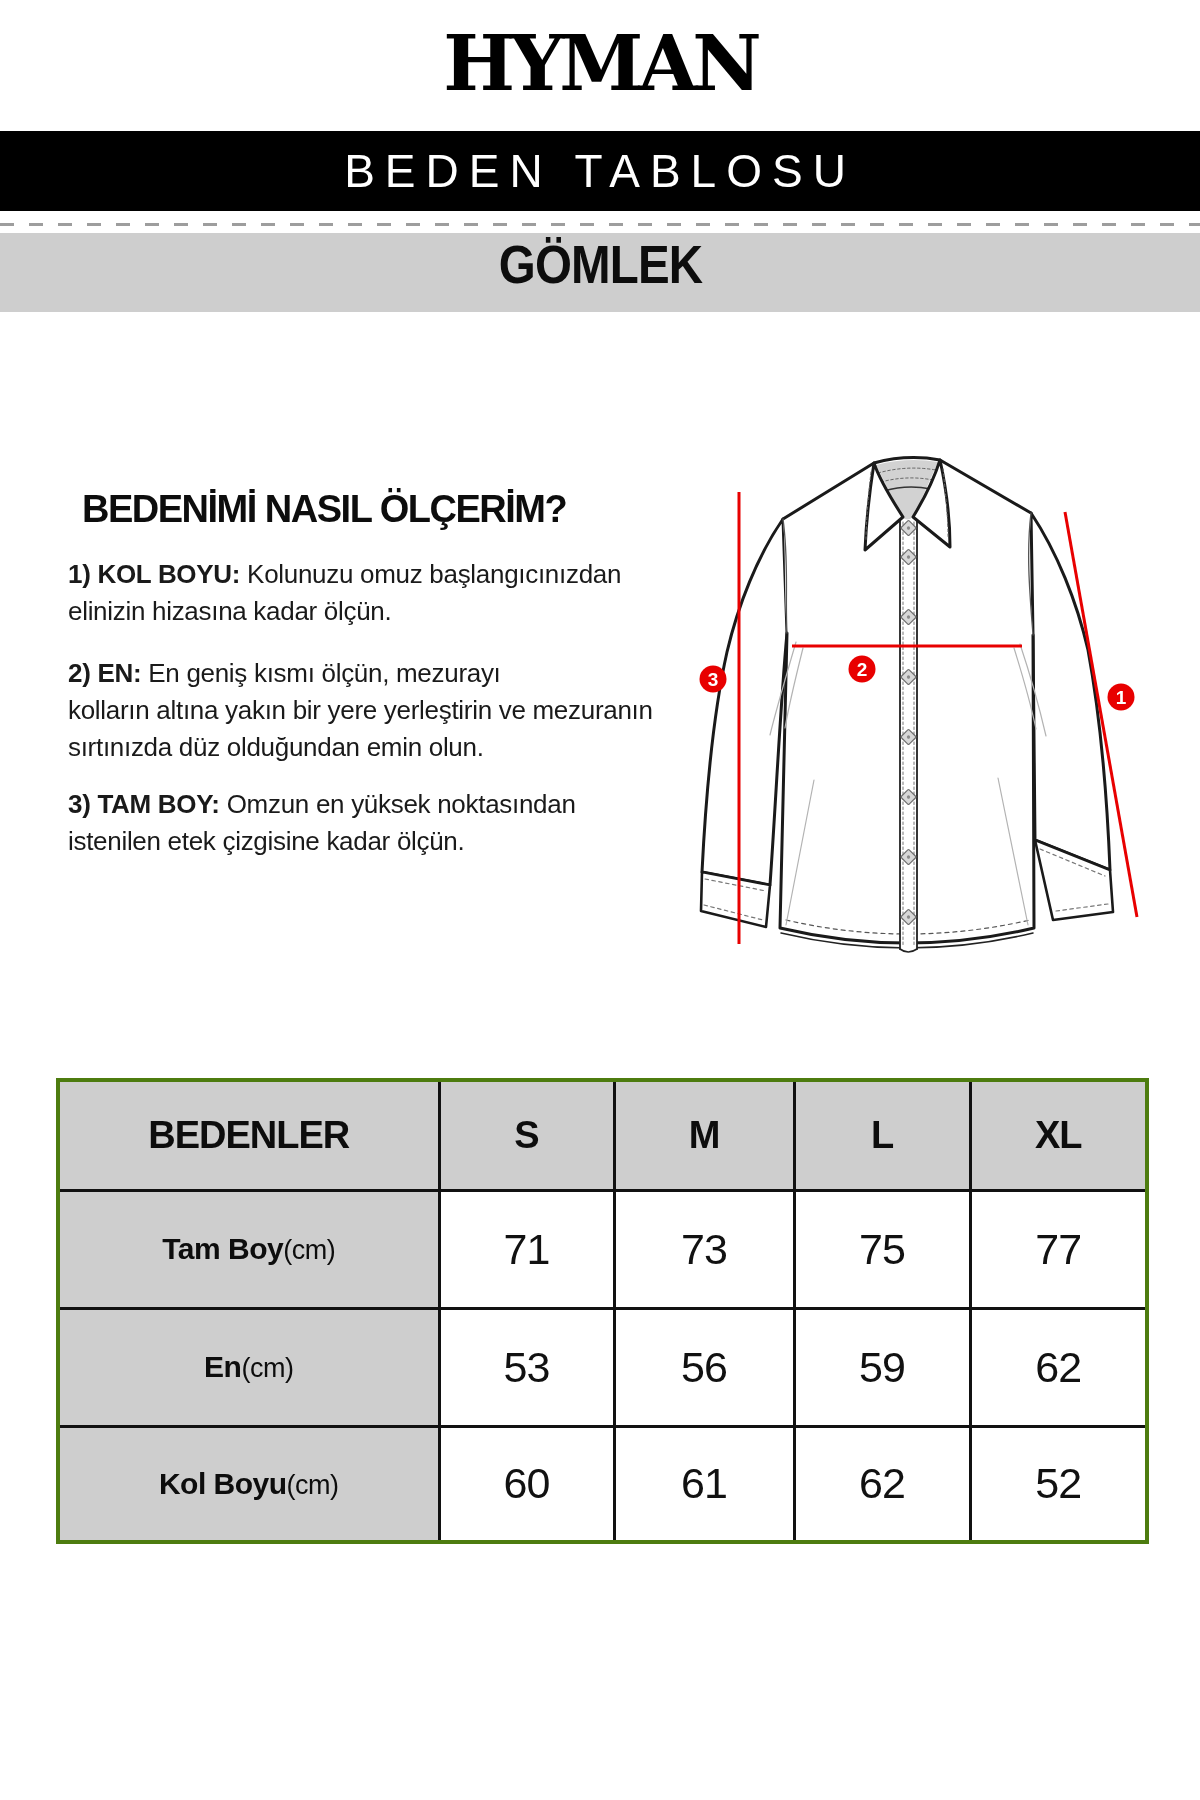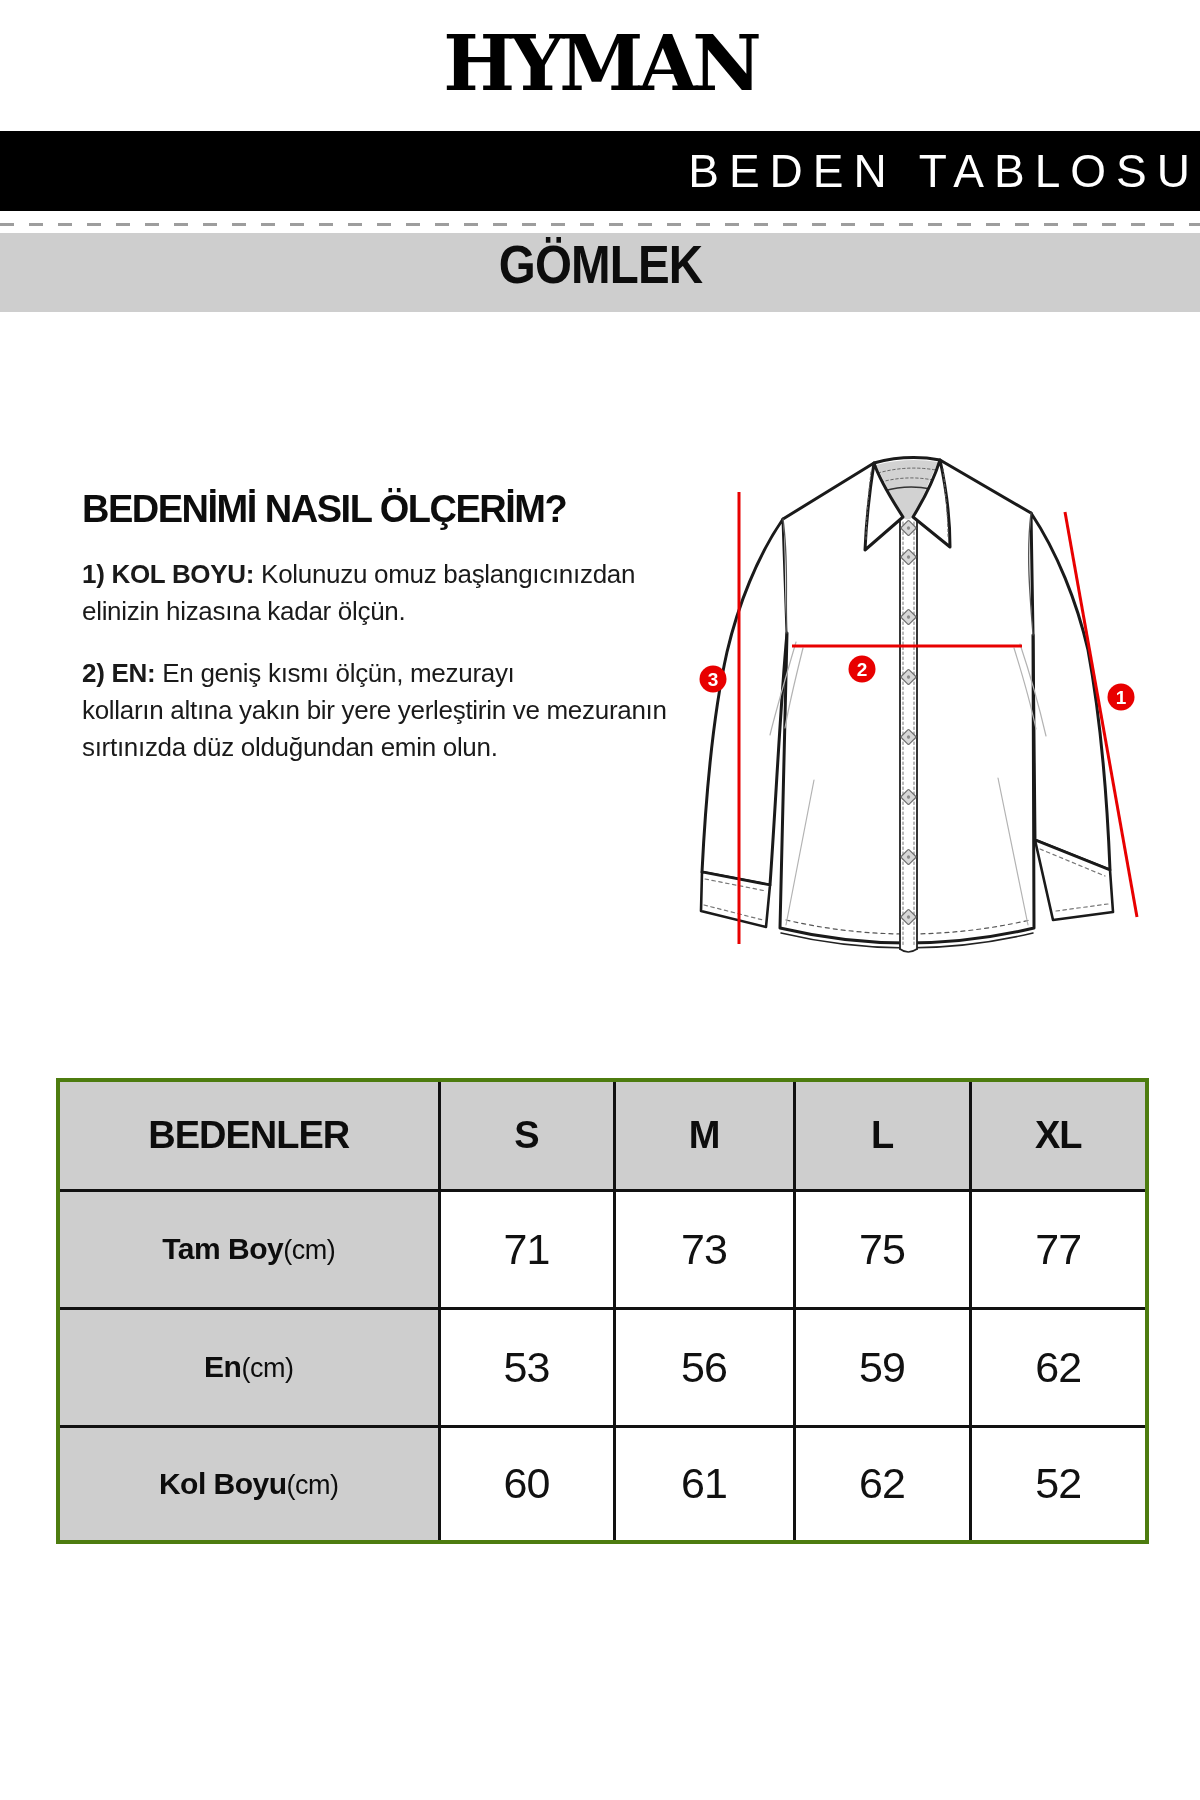--- a/index.html
+++ b/index.html
@@ -4,33 +4,33 @@
 <style>
   html,body{margin:0;padding:0;background:#ffffff;}
   #page{position:relative;width:1200px;height:1800px;background:#ffffff;overflow:hidden;
         font-family:"Liberation Sans",sans-serif;color:#111;}
 
   
   .logo{position:absolute;top:24px;left:0;width:1200px;text-align:center;
         font-family:"DejaVu Serif",serif;font-weight:700;font-size:76px;line-height:80px;
         letter-spacing:-5px;color:#000;}
   .bar-black{position:absolute;top:131px;left:0;width:1200px;height:80px;background:#000;
-             display:flex;align-items:center;justify-content:flex-end;}
+             display:flex;align-items:center;justify-content:center;}
   .bar-black span{color:#fff;font-size:46px;letter-spacing:10px;font-weight:400;}
   .stitch-divider{position:absolute;top:223px;left:0;width:1200px;height:3px;opacity:.6;
         background:repeating-linear-gradient(90deg,#5c5c5c 0 14px,transparent 14px 29px);}
   .bar-gray{position:absolute;top:233px;left:0;width:1200px;height:79px;background:#cecece;
             display:flex;align-items:flex-start;justify-content:center;}
   .bar-gray span{color:#0d0d0d;font-size:54px;font-weight:700;letter-spacing:-1px;
                  display:inline-block;transform:scaleX(.88);}
 
   
   .howto-title{position:absolute;left:82px;top:488px;font-size:38px;font-weight:700;
                letter-spacing:-1.5px;color:#0d0d0d;}
-  .step{position:absolute;left:82px;width:640px;font-size:26px;line-height:37px;
+  .step{position:absolute;left:68px;width:640px;font-size:26px;line-height:37px;
         letter-spacing:-.3px;color:#1a1a1a;}
   .step-1{top:556px;} .step-2{top:655px;} .step-3{top:786px;}
   .step b{font-weight:700;}
   .step .txt{white-space:pre-line;}
 
   
   .diagram{position:absolute;left:600px;top:380px;width:580px;height:580px;}
 
   
   table.sizes{position:absolute;left:56px;top:1078px;border-collapse:collapse;
@@ -67,20 +67,25 @@
   <div class="step step-1">
     <b>1) KOL BOYU:</b>
     <span class="txt">Kolunuzu omuz başlangıcınızdan
 elinizin hizasına kadar ölçün.</span>
   </div>
   <div class="step step-2">
     <b>2) EN:</b>
     <span class="txt">En geniş kısmı ölçün, mezurayı
 kolların altına yakın bir yere yerleştirin ve mezuranın
 sırtınızda düz olduğundan emin olun.</span>
+  </div>
+  <div class="step step-3">
+    <b>3) TAM BOY:</b>
+    <span class="txt">Omzun en yüksek noktasından
+istenilen etek çizgisine kadar ölçün.</span>
   </div>
 
   <svg class="diagram" viewBox="0 0 580 580" xmlns="http://www.w3.org/2000/svg">
     <g fill="none" stroke-linecap="round" stroke-linejoin="round">
 
       <path fill="#fff" stroke="#1a1a1a" stroke-width="3" d="M183,139 C158,175 138,225 127,272 C114,330 106,412 102,492 L170,505 C176,420 180,330 187,253 Z"></path>
       <path fill="#fff" stroke="#1a1a1a" stroke-width="3" d="M431,133 C457,172 477,222 488,270 C500,335 507,415 510,490 L435,460 C434,400 434,330 433,255 Z"></path>
 
       <path fill="#fff" stroke="#1a1a1a" stroke-width="2.6" d="M102,492 L170,505 L166,547 L101,531 Z"></path>
       <path fill="#fff" stroke="#1a1a1a" stroke-width="2.6" d="M435,460 L510,490 L513,532 L453,540 Z"></path>

